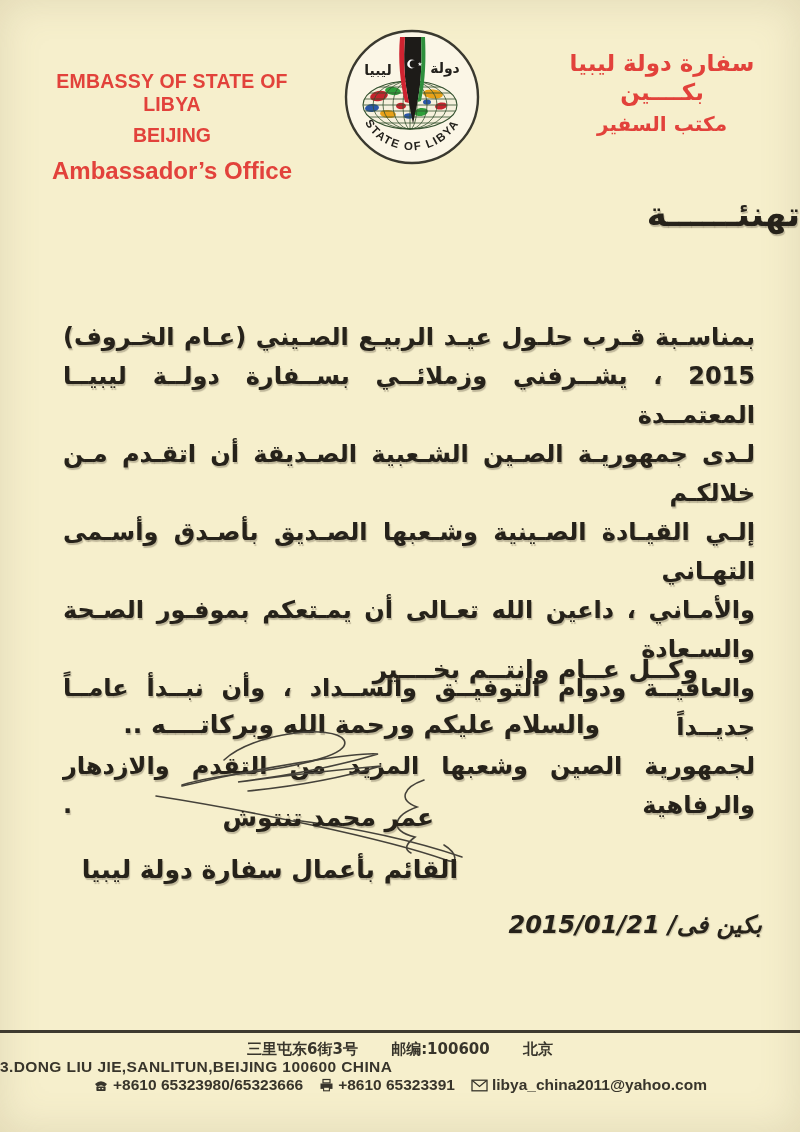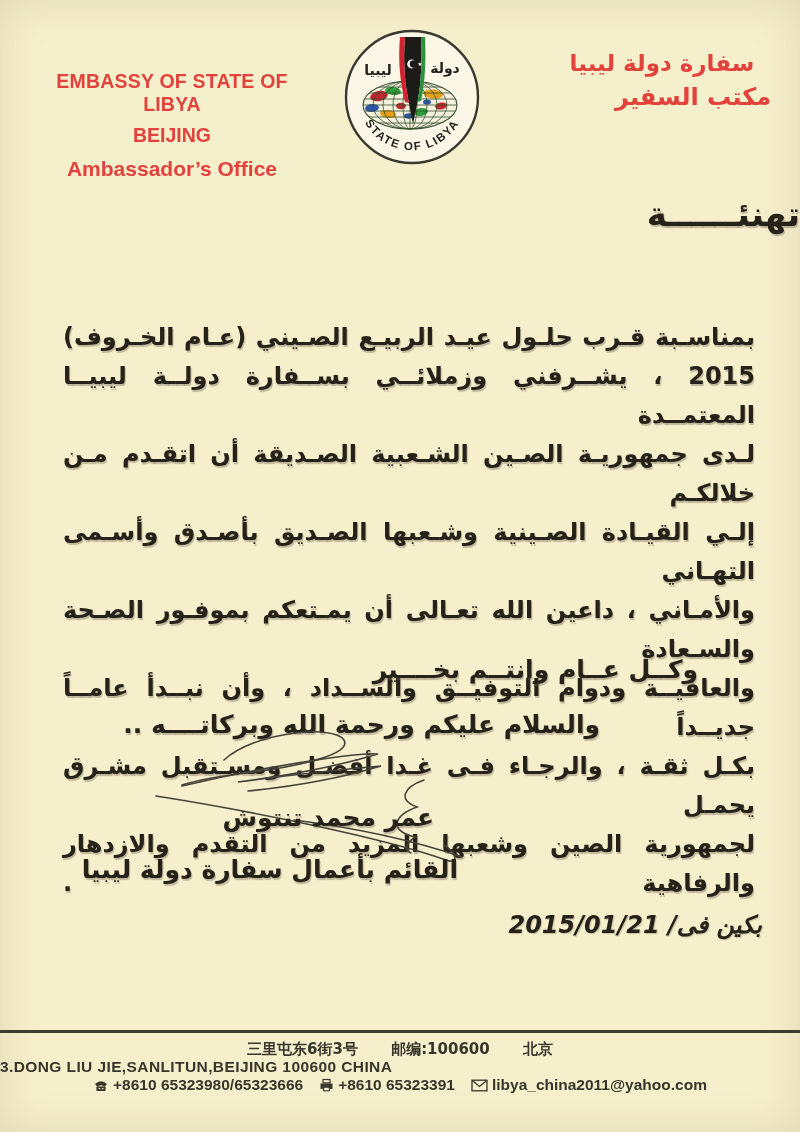--- a/index.html
+++ b/index.html
@@ -15,30 +15,30 @@
     text-decoration: underline;
   }
   
   .en-block {
     position:absolute; left:28px; top:70px; width:288px;
     text-align:center; color:var(--accent,#e2423b);
     font-family:"Liberation Sans", sans-serif; font-weight:bold;
   }
   .en-block .l1 { font-size:19.5px; letter-spacing:.2px; }
   .en-block .l2 { font-size:19.5px; margin-top:8px; }
-  .en-block .l3 { font-size:21px; margin-top:10px; }
+  .en-block .l3 { font-size:24px; margin-top:10px; }
 
   .ar-block {
     position:absolute; left:553px; top:50px; width:218px;
     text-align:center; color:var(--accent,#e2423b);
     font-weight:bold; direction:rtl;
   }
   .ar-block .l1 { font-size:23px; }
   .ar-block .l2 { font-size:23px; margin-top:3px; }
-  .ar-block .l3 { font-size:24px; margin-top:7px;text-align:right; }
+  .ar-block .l3 { font-size:20px; margin-top:7px; }
 
   .logo { position:absolute; left:341px; top:24px; width:142px; height:146px; }
 
   
   .title {
     position:absolute; top:194px; left:0; width:100%;
     text-align:right; font-size:34px; font-weight:bold;
     color:var(--ink,#26221a); margin:0; direction:rtl;
     text-shadow:1px 1.5px 1px rgba(110,100,80,.40);
   }
@@ -163,33 +163,33 @@
       <text x="104" y="49" text-anchor="middle" font-size="14" font-weight="bold" fill="#23211c" font-family="DejaVu Sans, sans-serif">دولة</text>
       <text x="37" y="51" text-anchor="middle" font-size="14" font-weight="bold" fill="#23211c" font-family="DejaVu Sans, sans-serif">ليبيا</text>
       <text font-size="11.5" font-weight="bold" fill="#23211c" letter-spacing="1.6" font-family="Liberation Sans, sans-serif">
         <textPath href="#arcBottom" startOffset="50%" text-anchor="middle">STATE OF LIBYA</textPath>
       </text>
     </svg>
   </div>
 
   <div class="ar-block">
     <div class="l1">سفارة دولة ليبيا</div>
+    <div class="l2">بكــــين</div>
     <div class="l3">مكتب السفير</div>
   </div>
 
   <h1 class="title">تهنئــــــة</h1>
 
   <div class="body-text">
     <div class="line">بمناسـبة قـرب حلـول عيـد الربيـع الصـيني (عـام الخـروف)</div>
     <div class="line">2015 ، يشــرفني وزملائــي بســفارة دولــة ليبيــا المعتمــدة</div>
     <div class="line">لـدى جمهوريـة الصـين الشـعبية الصـديقة أن اتقـدم مـن خلالكـم</div>
     <div class="line">إلـي القيـادة الصـينية وشـعبها الصـديق بأصـدق وأسـمى التهـاني</div>
     <div class="line">والأمـاني ، داعين الله تعـالى أن يمـتعكم بموفـور الصـحة والسـعادة</div>
     <div class="line">والعافيــة ودوام التوفيــق والســداد ، وأن نبــدأ عامــاً جديــداً</div>
-    <div class="line">بكـل ثقـة ، والرجـاء فـى غـدا أفضـل ومسـتقبل مشـرق يحمـل</div>
     <div class="line">لجمهورية الصين وشعبها المزيد من التقدم والازدهار والرفاهية .</div>
   </div>
 
   <div class="wish">وكــل عــام وانتــم بخــــير</div>
   <div class="salam">والسلام عليكم ورحمة الله وبركاتــــه ..</div>
 
   <svg class="sig-svg" width="348" height="150" viewBox="0 0 348 150">
     <g fill="none" stroke="#45423a" stroke-width="1.6" stroke-linecap="round">
       <path d="M 98,36 C 128,8 208,0 218,16 C 226,30 176,42 120,49 C 95,52 72,56 56,61"></path>
       <path d="M 56,62 C 150,40 238,28 252,30 C 205,44 152,53 112,58 C 172,50 232,44 255,42 C 212,55 162,63 122,67"></path>

